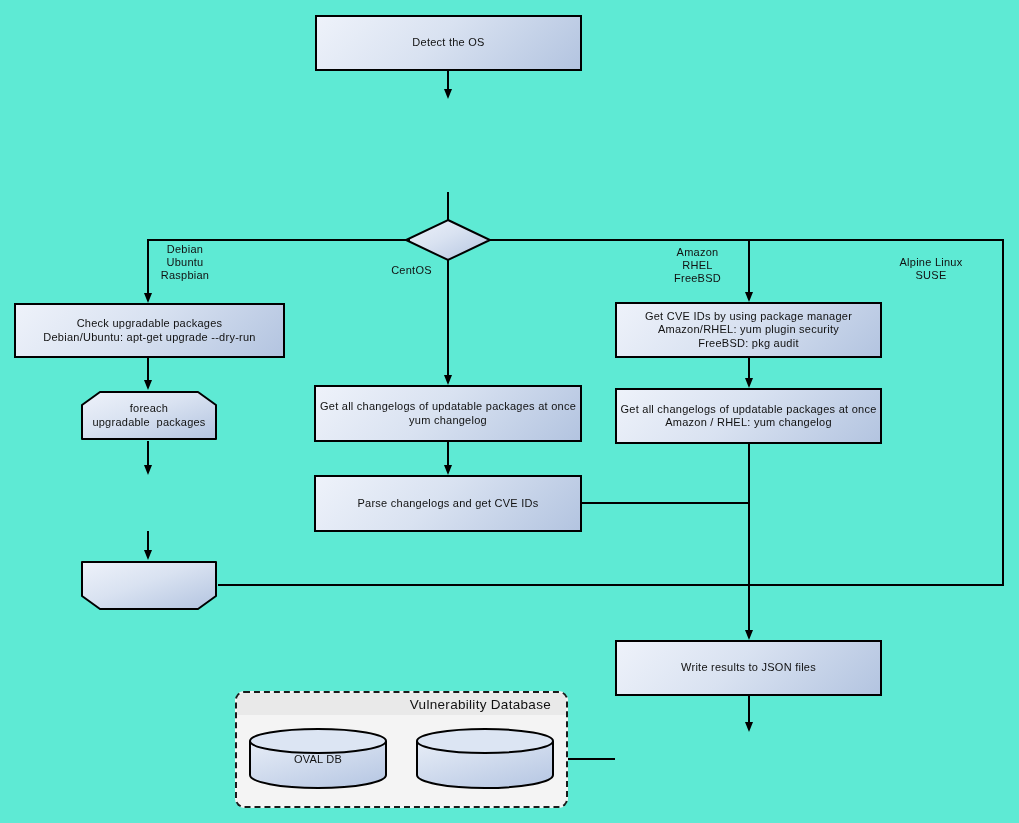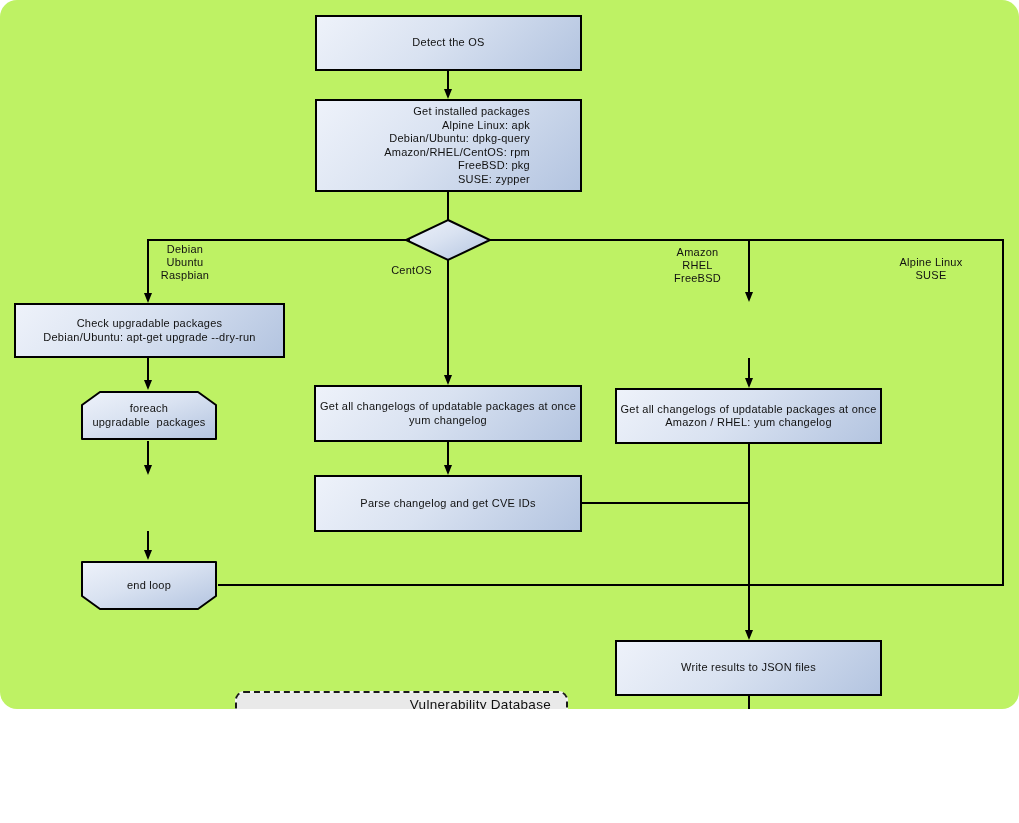--- a/index.html
+++ b/index.html
@@ -1,20 +1,19 @@
 <!DOCTYPE html>
 <html><head>
 <meta charset="utf-8">
 <style>
   html,body{margin:0;padding:0;background:#fff;}
   .stage{
-    position:relative;width:1019px;height:709px;background:#bef264;
+    position:relative;width:1019px;height:823px;background:#5eead4;
     font-family:"Liberation Sans","DejaVu Sans",sans-serif;color:#111;
     overflow:hidden;
-    border-radius:17px;
   }
   
   .node{
     position:absolute;box-sizing:border-box;
     border:2px solid #000;
     background:linear-gradient(135deg,#eef2fa 0%,#d9e2f1 45%,#b3c4e0 100%);
     display:flex;align-items:center;justify-content:center;
   }
   .nlabel{
     white-space:pre;text-align:center;
@@ -78,44 +77,41 @@
         <stop offset="0" stop-color="#e7edf7"></stop>
           <stop offset="1" stop-color="#b9c9e4"></stop>
       </linearGradient>
     </defs>
   </svg>
 
   <div class="node" style="left:315px;top:15px;width:267px;height:56px">
     <div class="nlabel">Detect the OS</div>
   </div>
 
-  <div class="node align-right" style="left:315px;top:99px;width:267px;height:93px">
-    <div class="nlabel">Get installed packages
-Alpine Linux: apk
-Debian/Ubuntu: dpkg-query
-Amazon/RHEL/CentOS: rpm
-FreeBSD: pkg
-SUSE: zypper</div>
-  </div>
 
   <div class="node" style="left:14px;top:303px;width:271px;height:55px">
     <div class="nlabel">Check upgradable packages
 Debian/Ubuntu: apt-get upgrade --dry-run</div>
   </div>
 
 
   <div class="node" style="left:314px;top:385px;width:268px;height:57px">
     <div class="nlabel">Get all changelogs of updatable packages at once
 yum changelog</div>
   </div>
 
   <div class="node" style="left:314px;top:475px;width:268px;height:57px">
-    <div class="nlabel">Parse changelog and get CVE IDs</div>
-  </div>
-
+    <div class="nlabel">Parse changelogs and get CVE IDs</div>
+  </div>
+
+  <div class="node" style="left:615px;top:302px;width:267px;height:56px">
+    <div class="nlabel">Get CVE IDs by using package manager
+Amazon/RHEL: yum plugin security
+FreeBSD: pkg audit</div>
+  </div>
 
   <div class="node" style="left:615px;top:388px;width:267px;height:56px">
     <div class="nlabel">Get all changelogs of updatable packages at once
 Amazon / RHEL: yum changelog</div>
   </div>
 
   <div class="node" style="left:615px;top:640px;width:267px;height:56px">
     <div class="nlabel">Write results to JSON files</div>
   </div>
 
@@ -128,23 +124,20 @@
     <polygon points="2,15 20,2 118,2 136,15 136,49 2,49" fill="url(#gbox)" stroke="#000" stroke-width="2" stroke-linejoin="round"></polygon>
   </svg>
   <div class="overlay" style="left:80px;top:390px;width:138px;height:51px">
     <div class="nlabel">foreach
 upgradable  packages</div>
   </div>
 
   <svg class="shape" style="left:80px;top:560px" width="138" height="51">
     <polygon points="2,2 136,2 136,36 118,49 20,49 2,36" fill="url(#gbox)" stroke="#000" stroke-width="2" stroke-linejoin="round"></polygon>
   </svg>
-  <div class="overlay" style="left:80px;top:560px;width:138px;height:51px">
-    <div class="nlabel">end loop</div>
-  </div>
 
   <div class="vl" style="left:447px;top:71px;height:19px"></div>
   <div class="arr" style="left:443.5px;top:89px"></div>
 
   <div class="vl" style="left:447px;top:192px;height:28px"></div>
 
   <div class="hl" style="left:148px;top:239px;width:262px"></div>
   <div class="vl" style="left:147px;top:239px;height:55px"></div>
   <div class="arr" style="left:143.5px;top:293px"></div>
 
@@ -198,19 +191,22 @@
   <div class="dbbox" style="left:235px;top:691px;width:333px;height:117px">
     <div class="dbhead">
       <span class="dbtitle">Vulnerability Database</span>
     </div>
   </div>
 
   <svg class="shape" style="left:248px;top:727px" width="140" height="64">
     <path d="M2,14 L2,48 A68,13 0 0 0 138,48 L138,14" fill="url(#gcyl)" stroke="#000" stroke-width="2"></path>
     <ellipse cx="70" cy="14" rx="68" ry="12" fill="#dce5f3" stroke="#000" stroke-width="2"></ellipse>
   </svg>
+  <div class="overlay" style="left:248px;top:737px;width:140px;height:44px">
+    <span class="cyl-label">OVAL DB</span>
+  </div>
 
   <svg class="shape" style="left:415px;top:727px" width="140" height="64">
     <path d="M2,14 L2,48 A68,13 0 0 0 138,48 L138,14" fill="url(#gcyl)" stroke="#000" stroke-width="2"></path>
     <ellipse cx="70" cy="14" rx="68" ry="12" fill="#dce5f3" stroke="#000" stroke-width="2"></ellipse>
   </svg>
 
 </div>
 
 </body></html>

